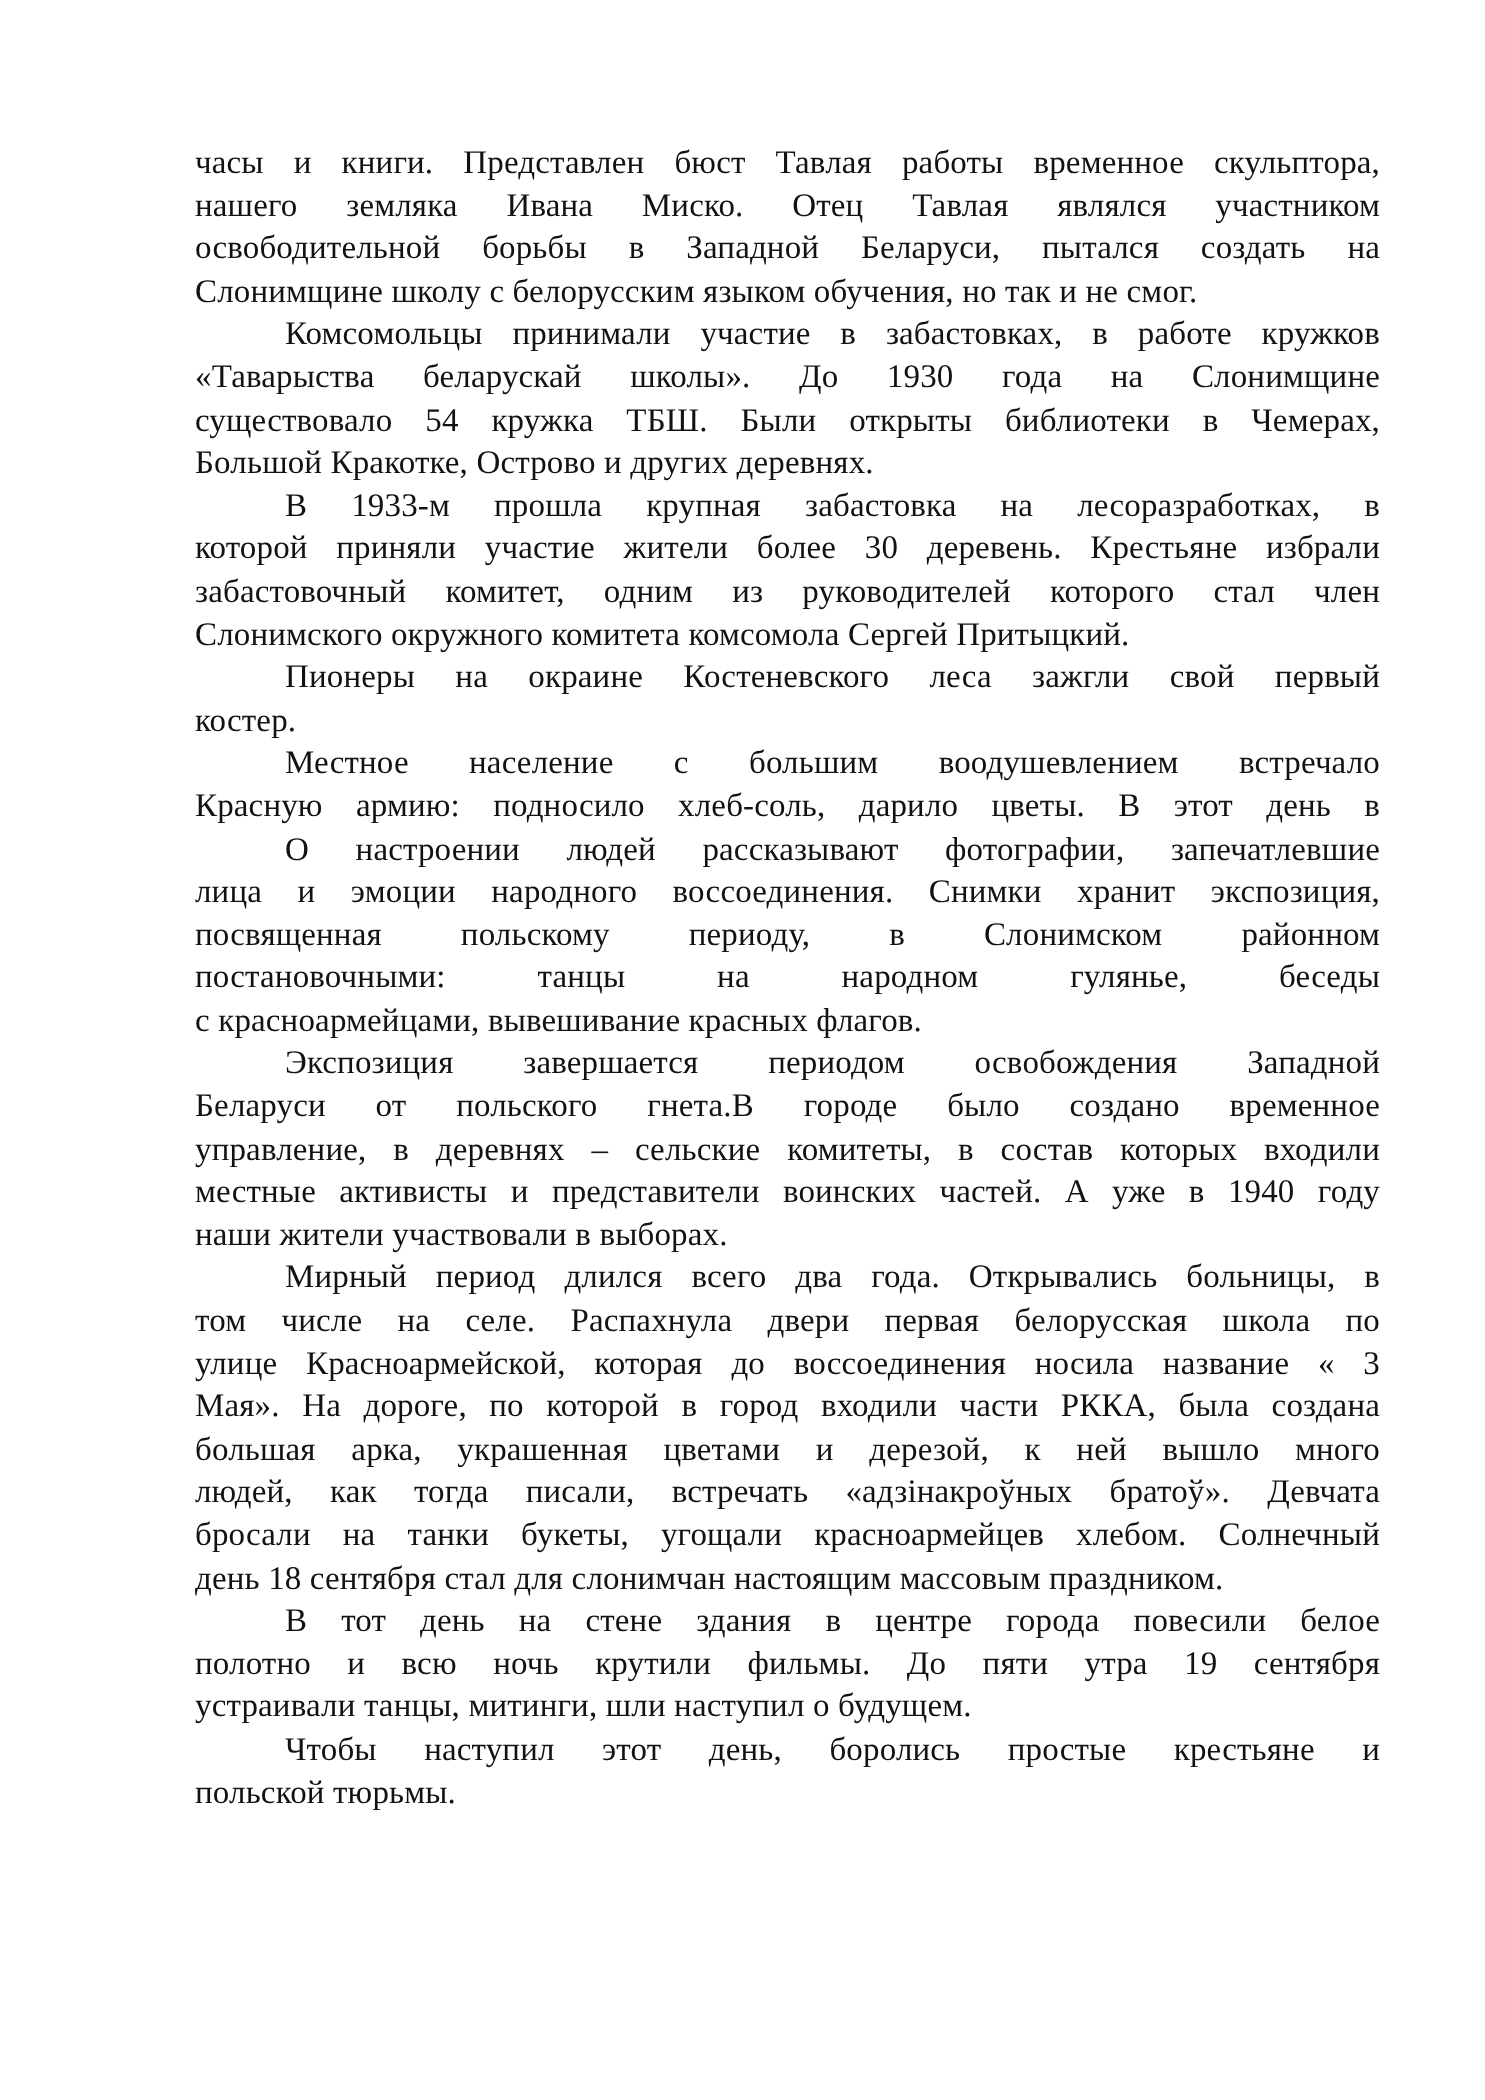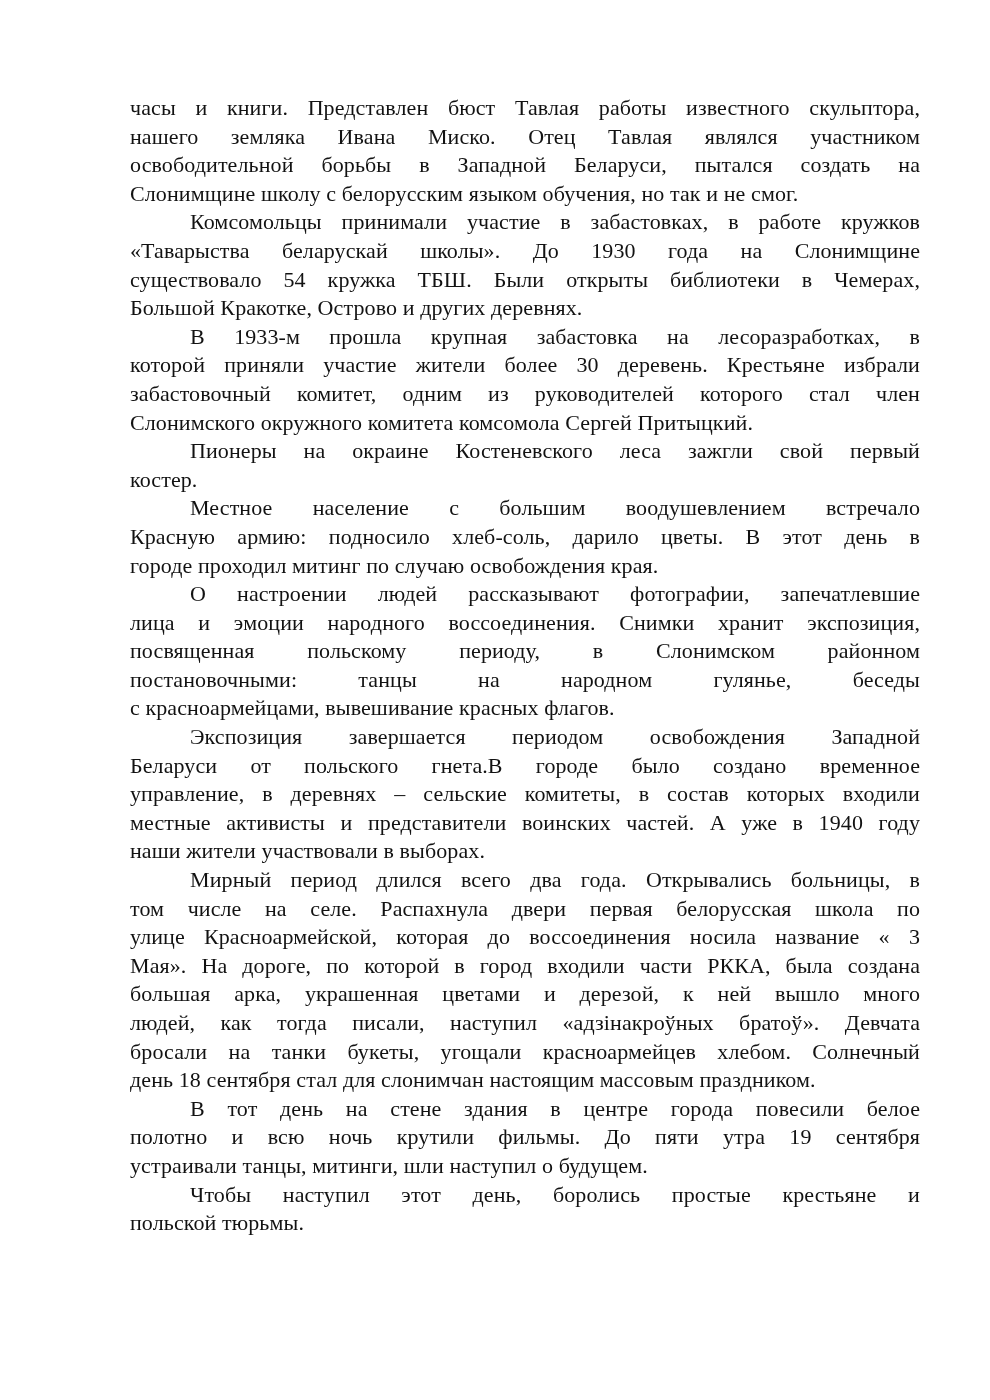--- a/index.html
+++ b/index.html
@@ -43,21 +43,21 @@
     text-indent: 60px;
   }
 </style>
 </head>
 <body>
 
 <div class="page">
   <div class="text-block">
 
     <div class="para">
-      <div class="ln">часы и книги. Представлен бюст Тавлая работы известного скульптора,</div>
+      <div class="ln">часы и книги. Представлен бюст Тавлая работы временное скульптора,</div>
       <div class="ln">нашего земляка Ивана Миско. Отец Тавлая являлся участником</div>
       <div class="ln">освободительной борьбы в Западной Беларуси, пытался создать на</div>
       <div class="ln end">Слонимщине школу с белорусским языком обучения, но так и не смог.</div>
     </div>
 
     <div class="para">
       <div class="ln ind">Комсомольцы принимали участие в забастовках, в работе кружков</div>
       <div class="ln">«Таварыства беларускай школы». До 1930 года на Слонимщине</div>
       <div class="ln">существовало 54 кружка ТБШ. Были открыты библиотеки в Чемерах,</div>
       <div class="ln end">Большой Кракотке, Острово и других деревнях.</div>
@@ -71,21 +71,20 @@
     </div>
 
     <div class="para">
       <div class="ln ind">Пионеры на окраине Костеневского леса зажгли свой первый</div>
       <div class="ln end">костер.</div>
     </div>
 
     <div class="para">
       <div class="ln ind">Местное население с большим воодушевлением встречало</div>
       <div class="ln">Красную армию: подносило хлеб-соль, дарило цветы. В этот день в</div>
-      <div class="ln end">городе проходил митинг по случаю освобождения края.</div>
     </div>
 
     <div class="para">
       <div class="ln ind">О настроении людей рассказывают фотографии, запечатлевшие</div>
       <div class="ln">лица и эмоции народного воссоединения. Снимки хранит экспозиция,</div>
       <div class="ln">посвященная польскому периоду, в Слонимском районном</div>
       <div class="ln">постановочными: танцы на народном гулянье, беседы</div>
       <div class="ln end">с красноармейцами, вывешивание красных флагов.</div>
     </div>
 
@@ -96,21 +95,21 @@
       <div class="ln">местные активисты и представители воинских частей. А уже в 1940 году</div>
       <div class="ln end">наши жители участвовали в выборах.</div>
     </div>
 
     <div class="para">
       <div class="ln ind">Мирный период длился всего два года. Открывались больницы, в</div>
       <div class="ln">том числе на селе. Распахнула двери  первая белорусская школа по</div>
       <div class="ln">улице Красноармейской, которая до воссоединения носила название « 3</div>
       <div class="ln">Мая». На дороге, по которой в город входили части РККА, была создана</div>
       <div class="ln">большая арка, украшенная цветами и дерезой, к ней вышло много</div>
-      <div class="ln">людей, как тогда писали, наступил «адзінакроўных братоў». Девчата</div>
+      <div class="ln">людей, как тогда писали, встречать «адзінакроўных братоў». Девчата</div>
       <div class="ln">бросали на танки букеты, угощали красноармейцев хлебом. Солнечный</div>
       <div class="ln end">день 18 сентября стал для слонимчан настоящим массовым праздником.</div>
     </div>
 
     <div class="para">
       <div class="ln ind">В тот день на стене здания в центре города повесили белое</div>
       <div class="ln">полотно и всю ночь крутили фильмы. До пяти утра 19 сентября</div>
       <div class="ln end">устраивали танцы, митинги, шли наступил о будущем.</div>
     </div>
 

